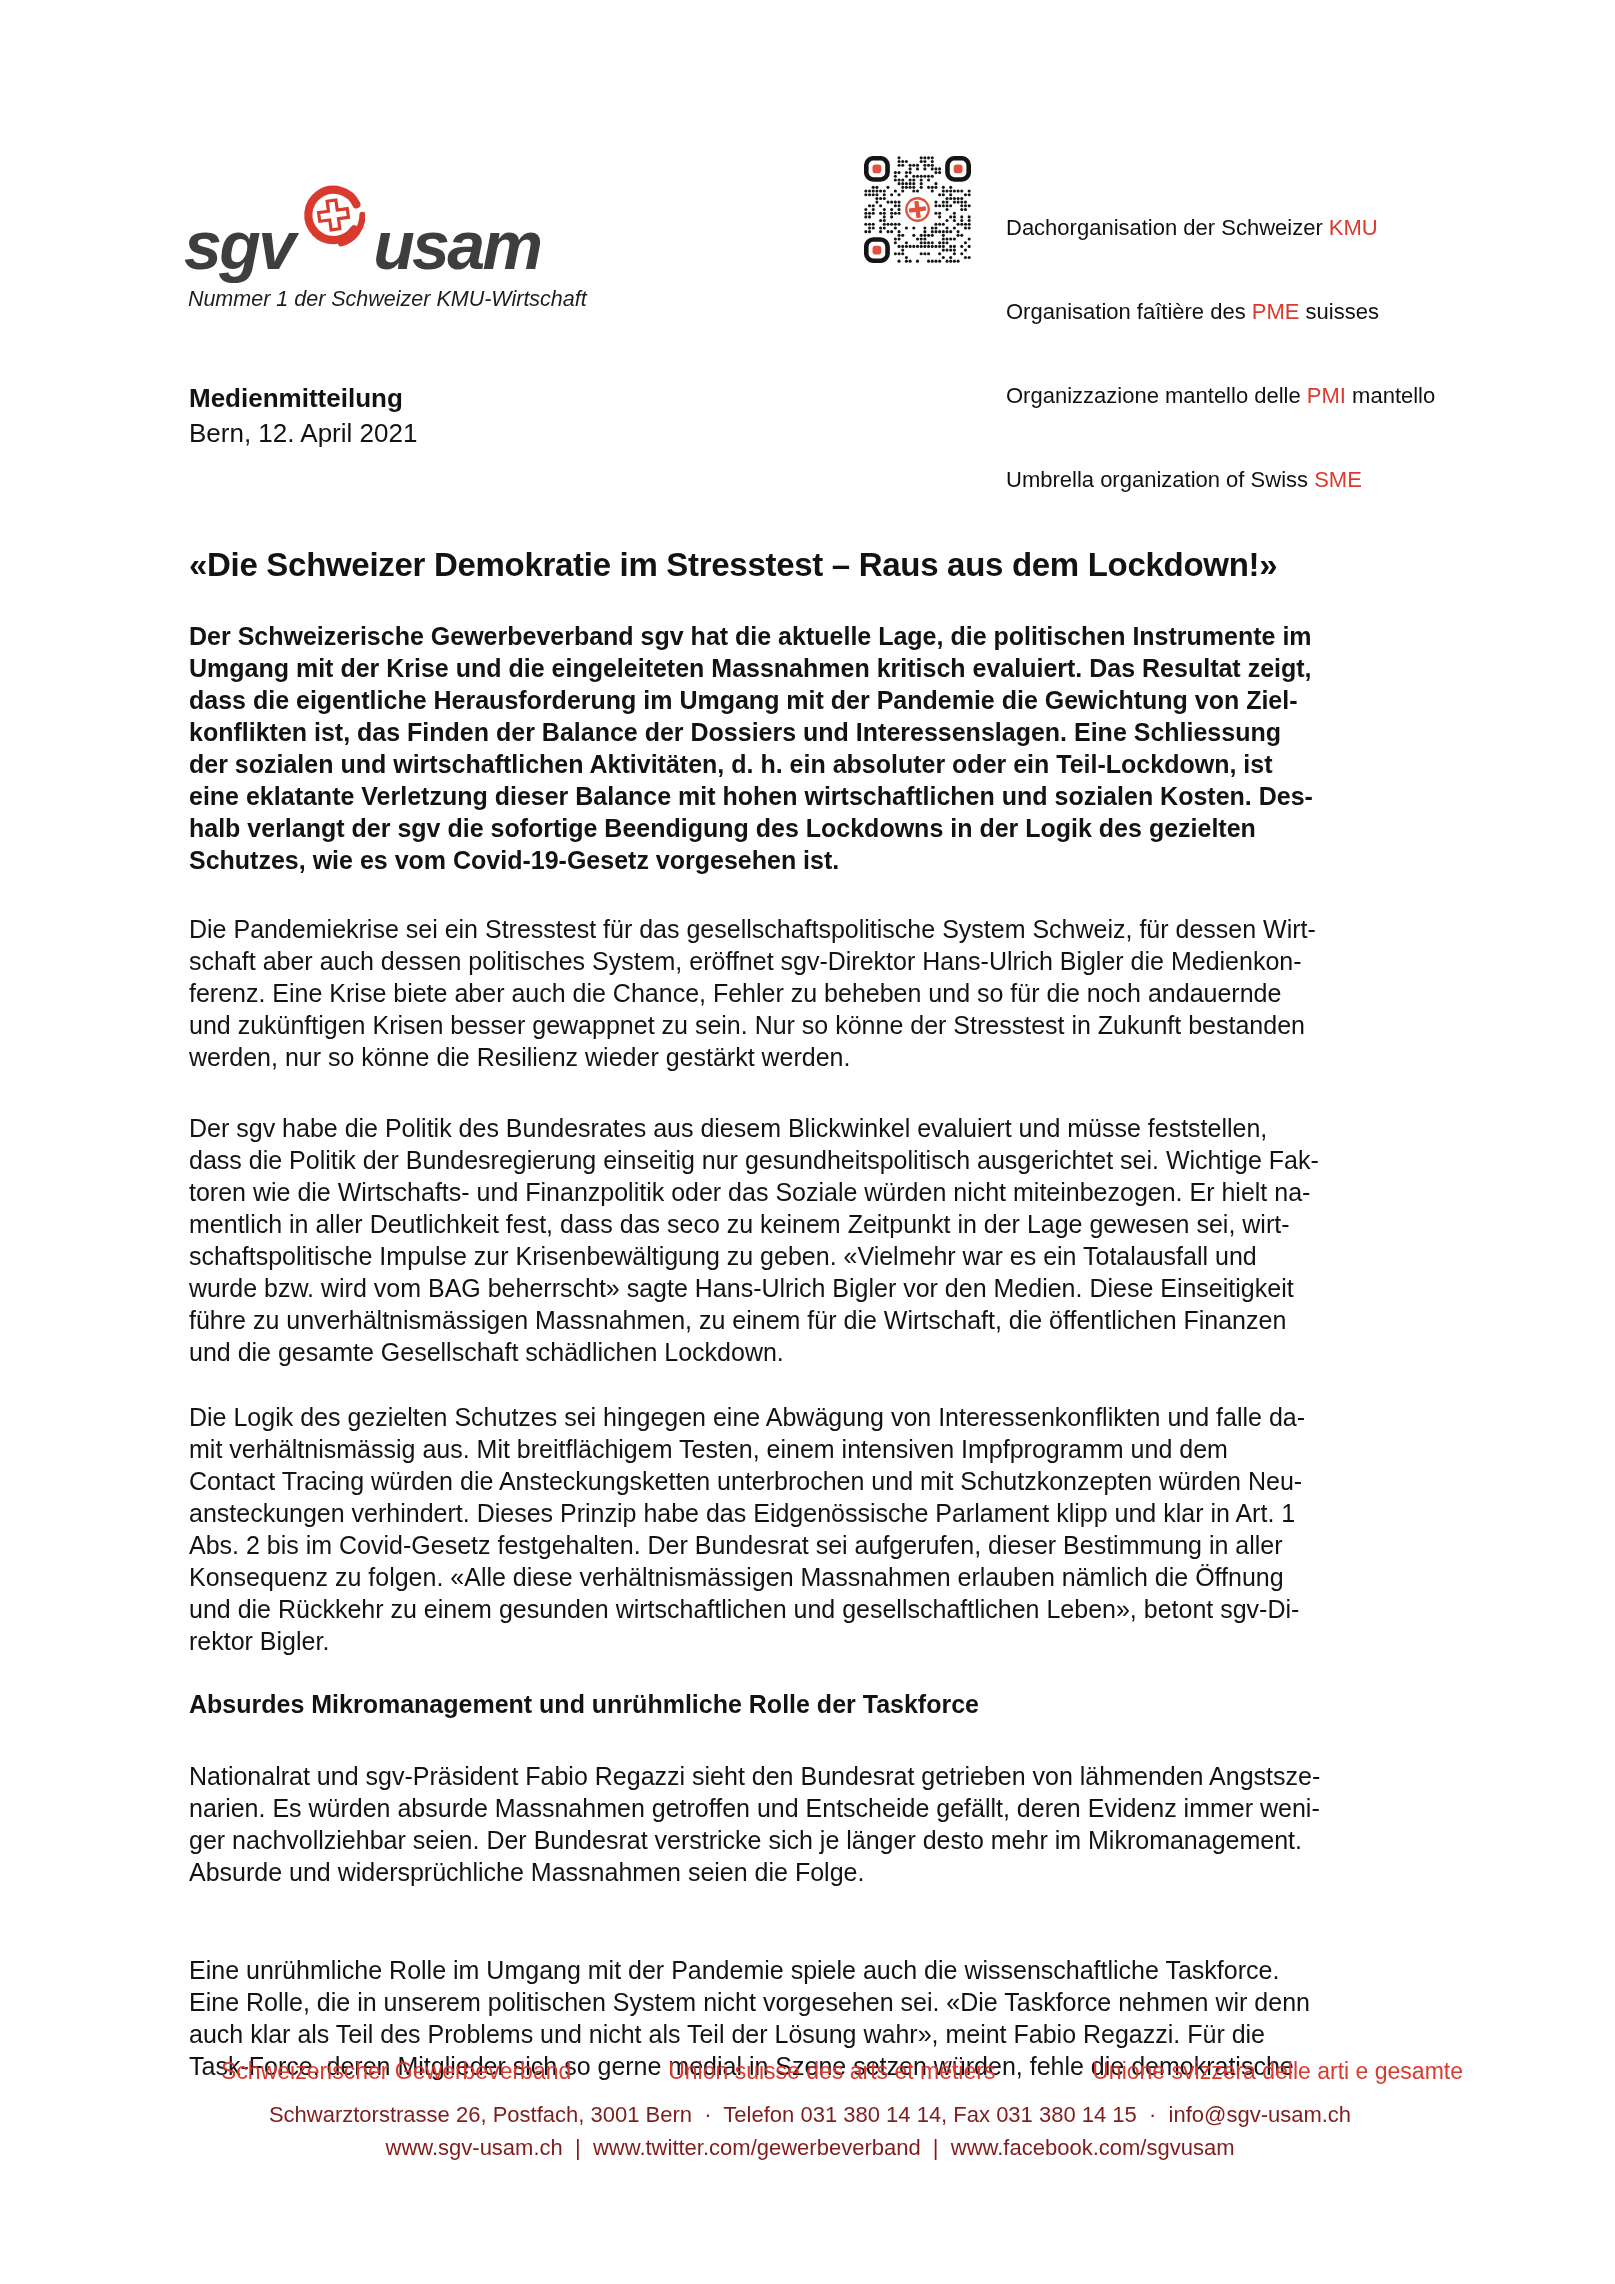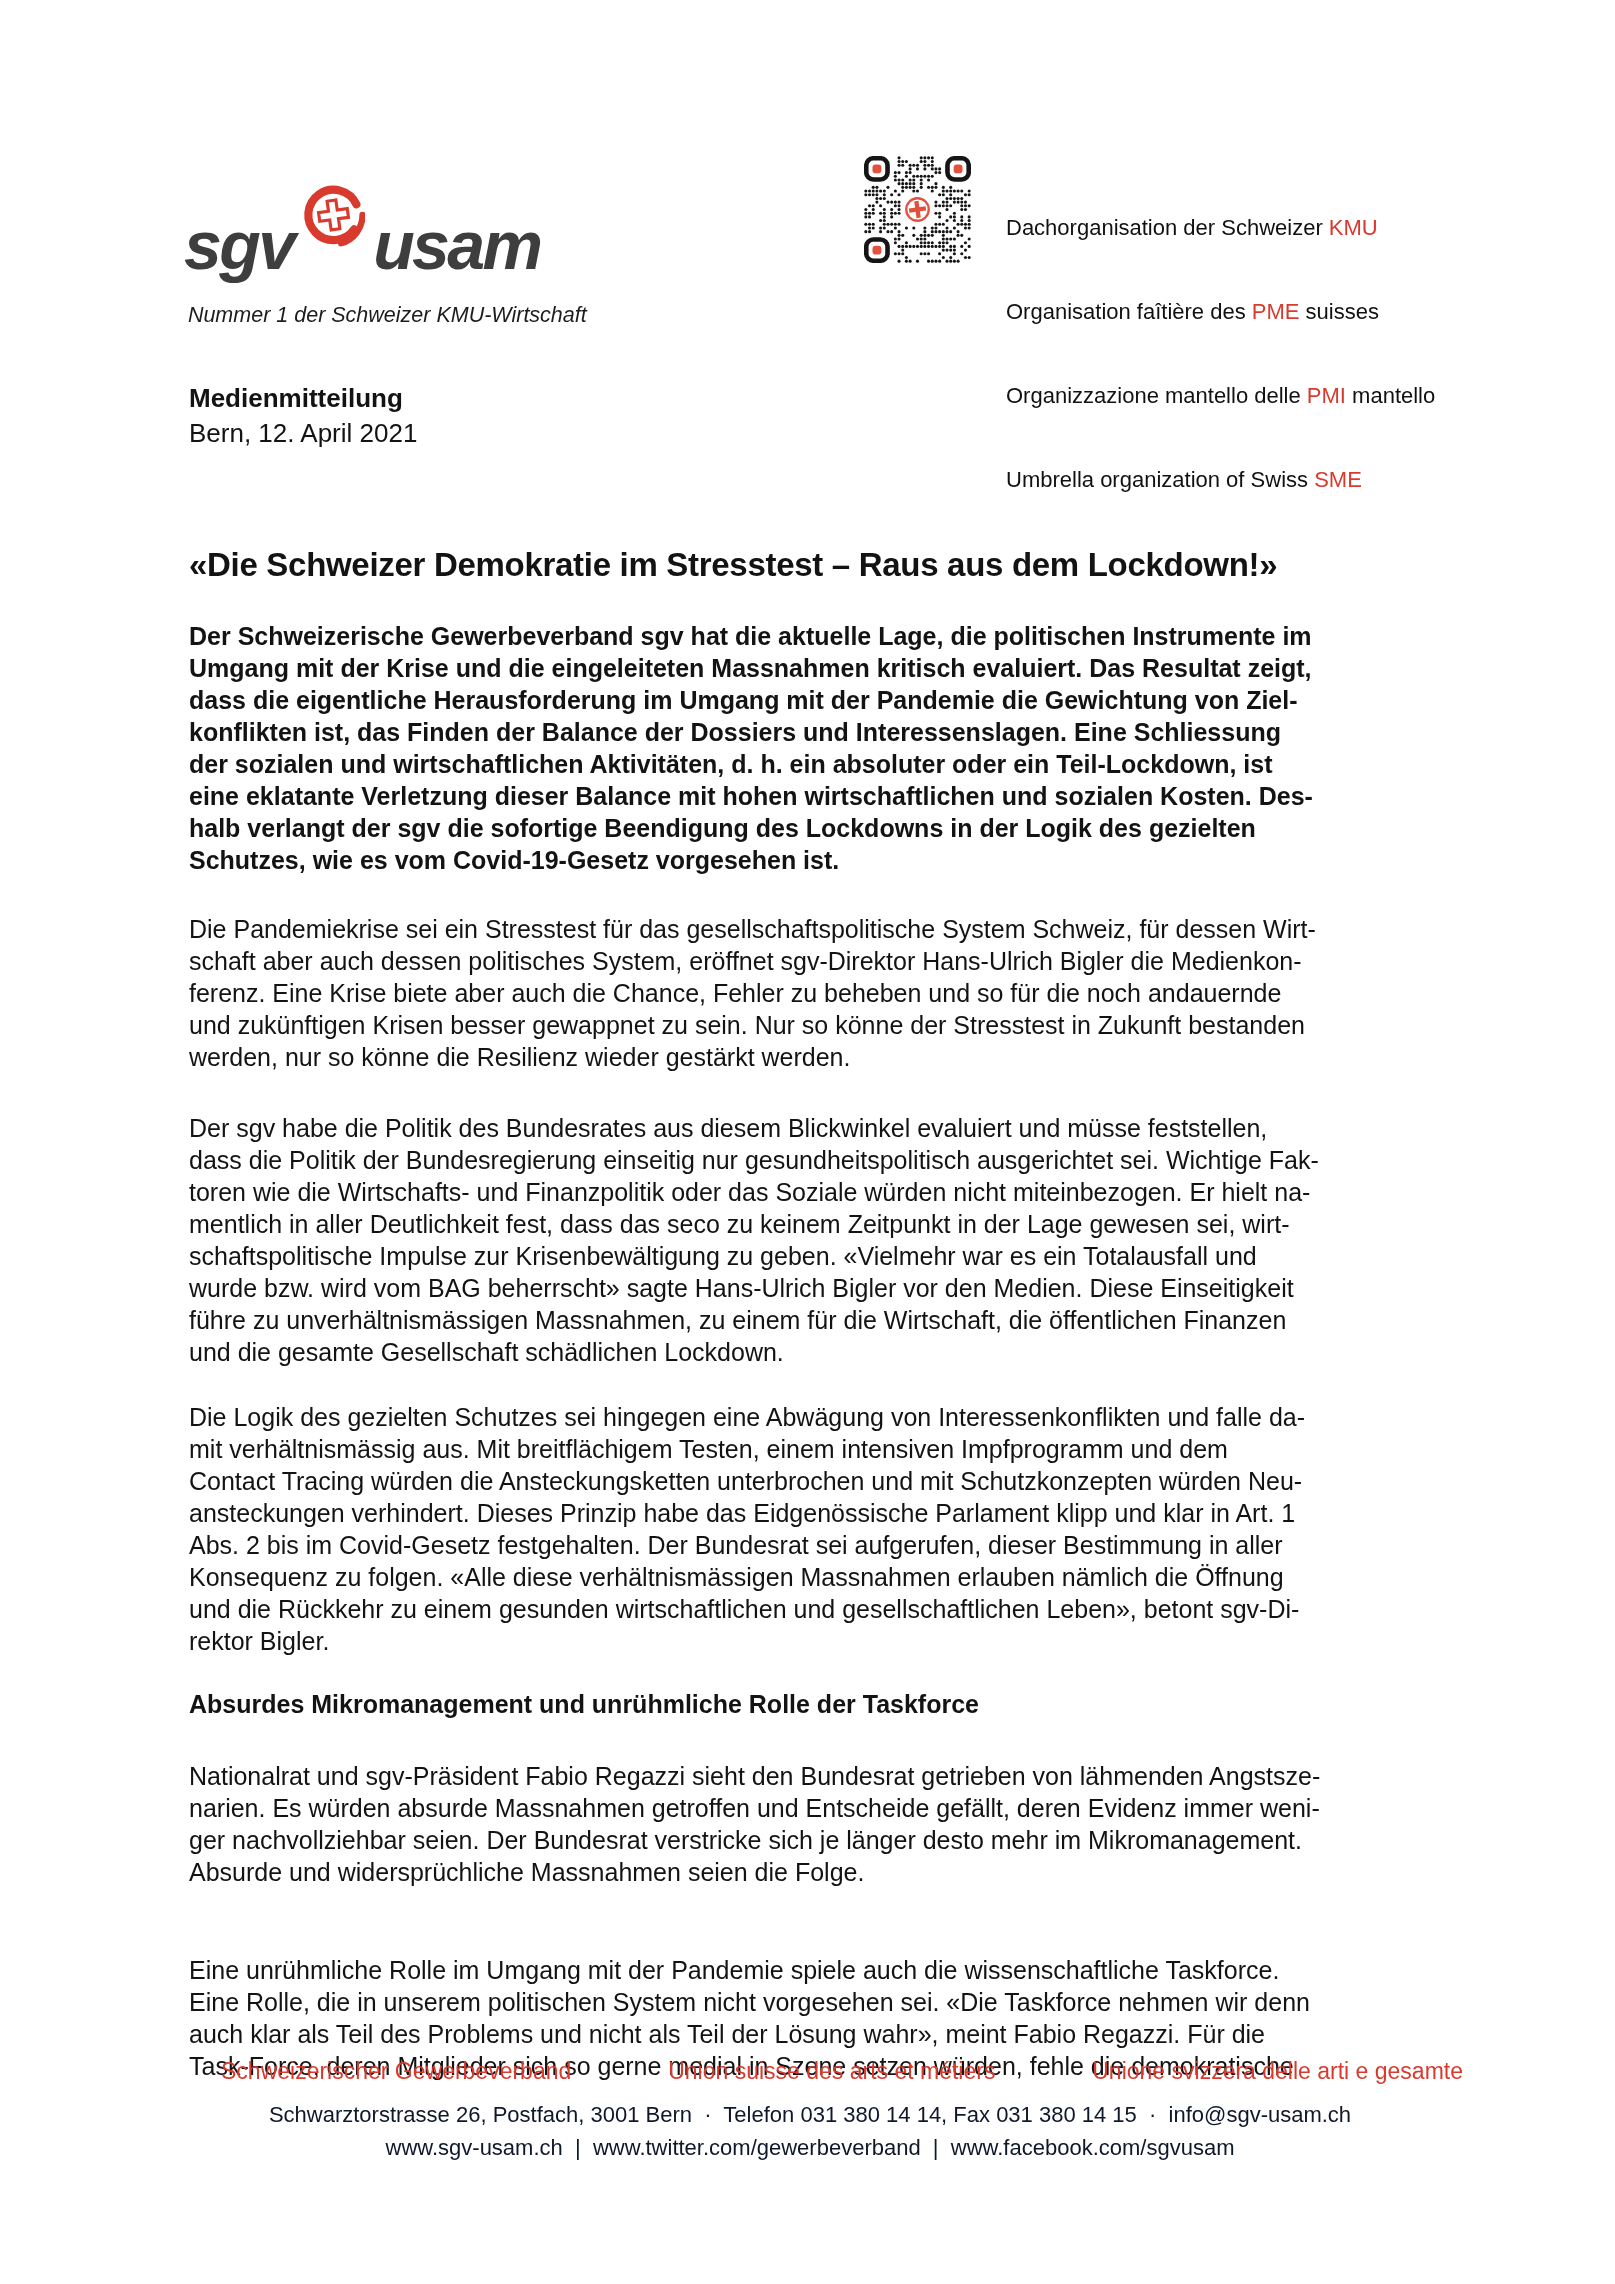--- a/index.html
+++ b/index.html
@@ -15,21 +15,21 @@
   
   .logo-block{position:absolute;left:184px;top:159px;}
   .logo-row{display:flex;align-items:center;}
   .logo-word{
     font-style:italic;font-weight:bold;
     font-size:68px;line-height:77px;
     letter-spacing:-2.6px;color:var(--logo_gray,#3e3e3e);margin-top:48px;
   }
   .logo-at{margin:0 7.8px 3.9px 9px;}
   .logo-tagline{
-    margin-top:19px;margin-left:3.9px;
+    margin-top:3px;margin-left:3.9px;
     font-style:italic;font-size:21.5px;line-height:25px;color:#1d1d1d;
   }
   .qr{position:absolute;left:864px;top:156px;width:107px;height:107px;}
   .org-lines{
     position:absolute;left:1006px;top:158px;
     font-size:22px;line-height:28px;color:#111;white-space:pre;
   }
   .org-lines .red{color:var(--red,#d93a2e);}
   
   .meta{position:absolute;left:189px;top:381px;font-size:26px;line-height:35px;}
@@ -50,21 +50,21 @@
     font-size:25px;font-weight:bold;white-space:pre;
   }
   
   .footer-orgs{
     position:absolute;left:189px;top:2058px;width:1242px;
     display:flex;justify-content:space-between;
     color:var(--red,#d93a2e);font-size:23px;margin-left:32px;
   }
   .footer-line{
     position:absolute;left:189px;width:1242px;text-align:center;
-    font-size:22px;white-space:pre;color:#0f172a;
+    font-size:22px;white-space:pre;color:#7f1d1d;
   }
   .footer-address{top:2102px;}
   .footer-links{top:2135px;}
 </style>
 </head>
 <body>
 
 <div class="page">
 
   <div class="logo-block">

